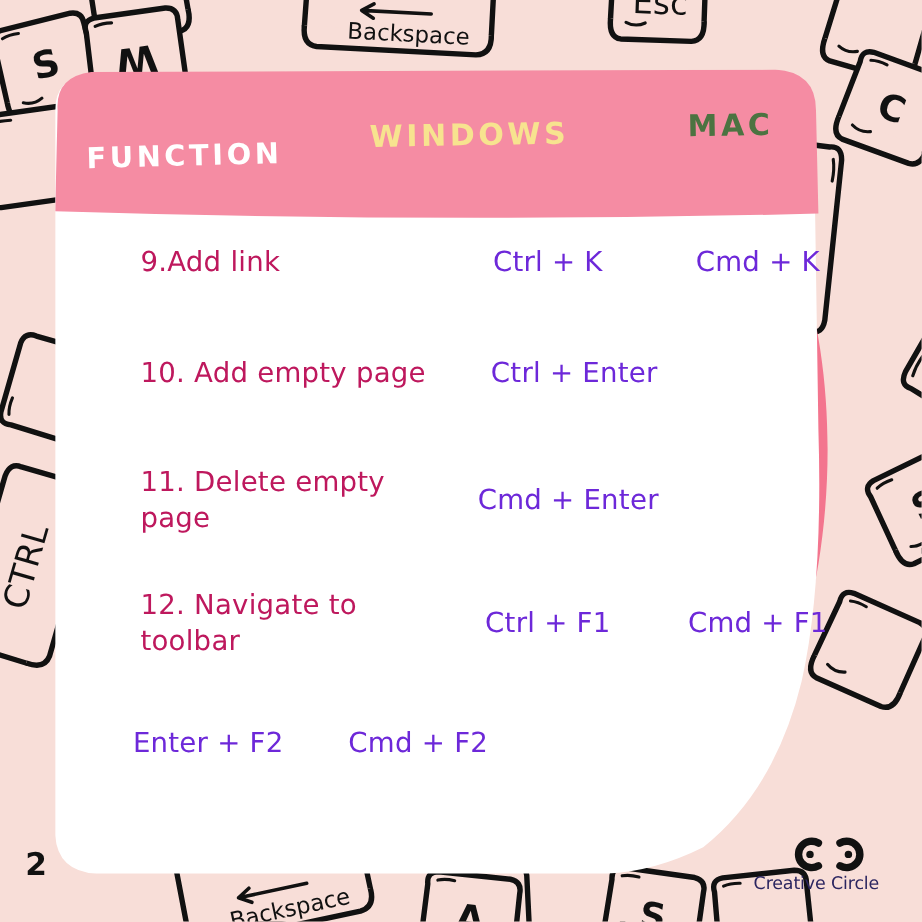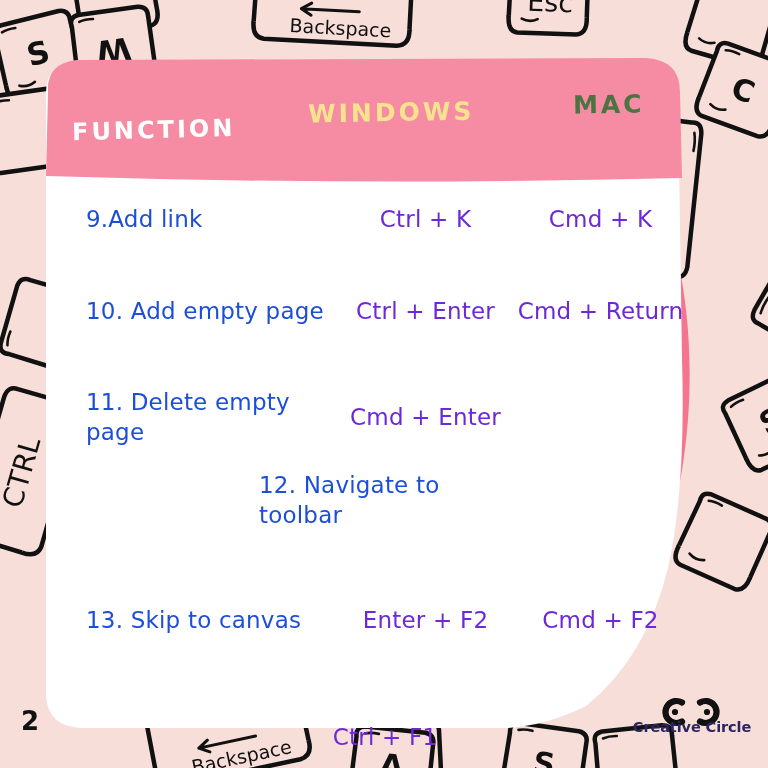--- a/index.html
+++ b/index.html
@@ -49,23 +49,24 @@
   .row{
     display:flex;align-items:center;
     width:648px;
     box-sizing:border-box;
     padding:0 10px 0 40px;
   }
   .c-func{
     width:252px;flex:0 0 252px;
     text-align:left;
     font-size:23px;line-height:1.32;
-    color:#1d4ed8;
+    color:#be185d;
     font-family:"DejaVu Sans", sans-serif;
     letter-spacing:.2px;
+    margin-left:31px;
   }
   .c-win,.c-mac{
     flex:0 0 175px;width:175px;
     text-align:center;
     font-size:23px;line-height:1.32;
     color:#6d28d9;
     font-family:"DejaVu Sans", sans-serif;
     letter-spacing:.2px;
   }
 
@@ -73,22 +74,22 @@
   #page-number{
     position:absolute;z-index:6;left:21px;top:706px;
     font-size:26px;font-weight:700;color:#111111;
     font-family:"DejaVu Sans", sans-serif;
   }
 
   
   #logo{position:absolute;z-index:6;left:628px;top:696px;width:128px;height:62px;}
   #logo-mark{position:absolute;left:30px;top:0;width:66px;height:32px;}
   #logo-text{
-    position:absolute;left:0;top:23px;width:128px;text-align:center;
-    font-size:14.5px;font-weight:700;color:#2b2560;
+    position:absolute;left:0;top:33px;width:128px;
+    font-size:14.5px;font-weight:400;color:#2b2560;
     font-family:"DejaVu Sans", sans-serif;letter-spacing:-0.1px;
   }
 </style>
 </head>
 <body>
 
 <div id="doodles">
   <svg viewBox="0 0 768 768" xmlns="http://www.w3.org/2000/svg">
     <defs>
       <g id="keycap">
@@ -206,39 +207,37 @@
 </div>
 
 <div id="table">
 
   <div class="row" style="height:78px;">
     <div class="c-func">9.Add link</div>
     <div class="c-win">Ctrl + K</div>
     <div class="c-mac">Cmd + K</div>
   </div>
 
-  <div class="row" style="height:106px;">
+  <div class="row" style="height:106px;gap:22px;">
     <div class="c-func">10. Add empty page</div>
     <div class="c-win">Ctrl + Enter</div>
-    <div class="c-mac">Cmd + Return</div>
-  </div>
-
-  <div class="row" style="height:106px;">
+  </div>
+
+  <div class="row" style="height:106px;gap:17px;">
     <div class="c-func">11. Delete empty page</div>
     <div class="c-mac">Cmd + Enter</div>
   </div>
 
-  <div class="row" style="height:100px;flex-direction:column;">
+  <div class="row" style="height:100px;">
     <div class="c-func">12. Navigate to toolbar</div>
     <div class="c-win">Ctrl + F1</div>
     <div class="c-mac">Cmd + F1</div>
   </div>
 
   <div class="row" style="height:100px;">
-    <div class="c-func">13. Skip to canvas</div>
     <div class="c-win">Enter + F2</div>
     <div class="c-mac">Cmd + F2</div>
   </div>
 
 </div>
 
 <div id="page-number">2</div>
 
 <div id="logo">
   <svg id="logo-mark" viewBox="0 0 66 32" xmlns="http://www.w3.org/2000/svg">

